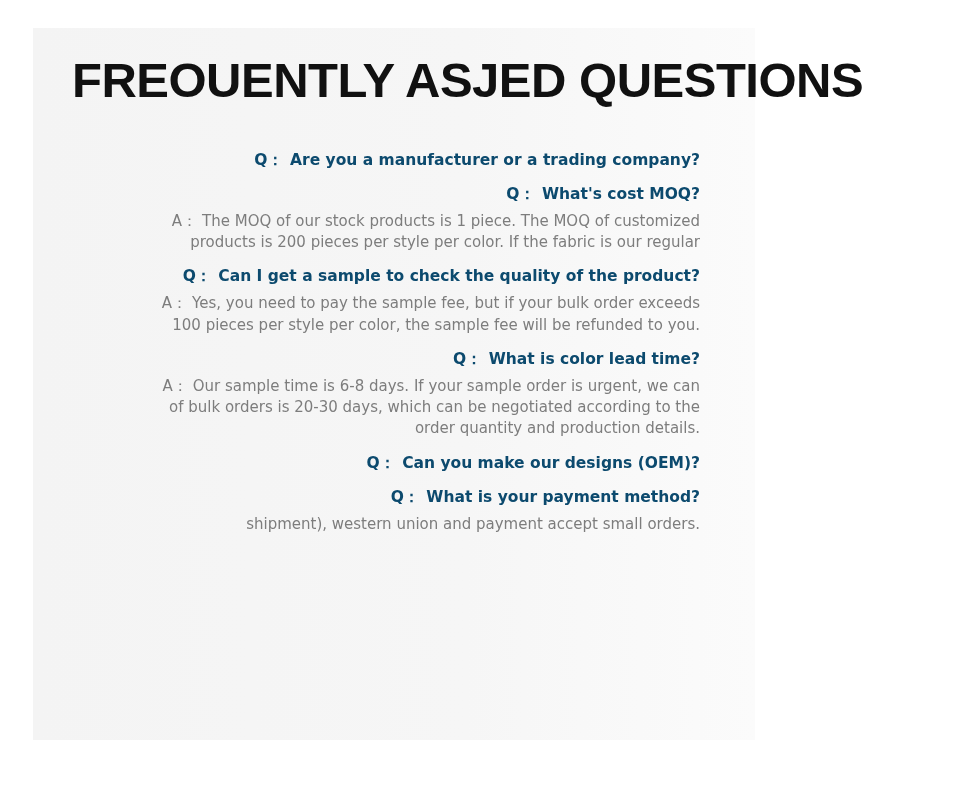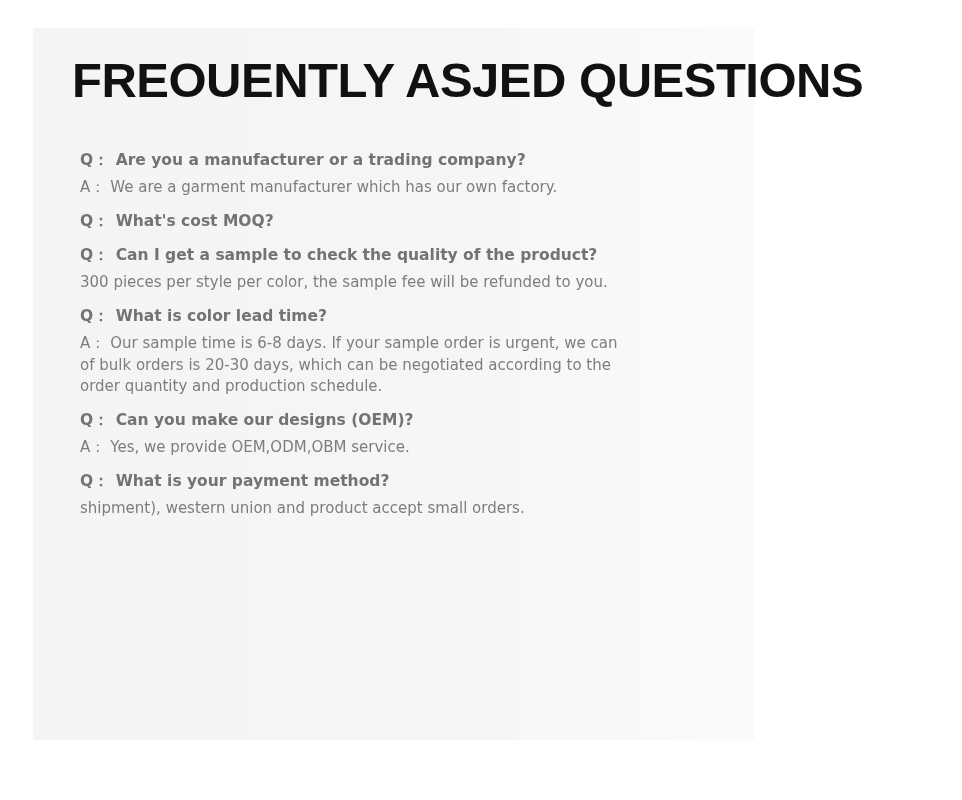--- a/index.html
+++ b/index.html
@@ -11,20 +11,21 @@
     height: 800px;
     background: #ffffff;
     font-family: "DejaVu Sans", sans-serif;
     overflow: hidden;
   }
   .page {
     position: relative;
     width: 857px;
     height: 800px;
     background: #ffffff;
+    text-align: right;
   }
   .faq-panel {
     position: absolute;
     left: 33px;
     top: 28px;
     width: 722px;
     height: 712px;
     background: linear-gradient(to right, #f4f4f4 0%, #f6f6f6 60%, #fbfbfb 100%);
   }
   .title {
@@ -44,21 +45,21 @@
     top: 150px;
     width: 620px;
   }
   .qa-block {
     margin-bottom: 13px;
   }
   .q-line {
     font-family: "DejaVu Sans", sans-serif;
     font-weight: bold;
     font-size: 15.5px;
-    color: #737373;
+    color: #0c4a6e;
     line-height: 1.35;
     white-space: nowrap;
   }
   .q-marker {
     display: inline-block;
     margin-right: 7px;
   }
   .a-block {
     margin-top: 6px;
     font-family: "DejaVu Sans", sans-serif;
@@ -90,70 +91,69 @@
 
   <div class="title">FREOUENTLY ASJED QUESTIONS</div>
 
   <div class="qa-list">
 
     <div class="qa-block">
       <div class="q-line">
         <span class="q-marker">Q：</span><span>Are you a manufacturer or a trading company?</span>
       </div>
       <div class="a-block">
-        <div class="a-first-wrap">
-          <span class="a-marker">A：</span><span class="a-line first">We are a garment manufacturer which has our own factory.</span>
-        </div>
       </div>
     </div>
 
     <div class="qa-block">
       <div class="q-line">
         <span class="q-marker">Q：</span><span>What's cost MOQ?</span>
       </div>
       <div class="a-block">
+        <div class="a-first-wrap">
+          <span class="a-marker">A：</span><span class="a-line first">The MOQ of our stock products is 1 piece. The MOQ of customized</span>
+        </div>
+        <span class="a-line">products is 200 pieces per style per color. If the fabric is our regular</span>
       </div>
     </div>
 
     <div class="qa-block">
       <div class="q-line">
         <span class="q-marker">Q：</span><span>Can I get a sample to check the quality of the product?</span>
       </div>
       <div class="a-block">
-        <span class="a-line">300 pieces per style per color, the sample fee will be refunded to you.</span>
+        <div class="a-first-wrap">
+          <span class="a-marker">A：</span><span class="a-line first">Yes, you need to pay the sample fee, but if your bulk order exceeds</span>
+        </div>
+        <span class="a-line">100 pieces per style per color, the sample fee will be refunded to you.</span>
       </div>
     </div>
 
     <div class="qa-block">
       <div class="q-line">
         <span class="q-marker">Q：</span><span>What is color lead time?</span>
       </div>
       <div class="a-block">
         <div class="a-first-wrap">
           <span class="a-marker">A：</span><span class="a-line first">Our sample time is 6-8 days. If your sample order is urgent, we can</span>
         </div>
         <span class="a-line">of bulk orders is 20-30 days, which can be negotiated according to the</span>
-        <span class="a-line">order quantity and production schedule.</span>
+        <span class="a-line">order quantity and production details.</span>
       </div>
     </div>
 
     <div class="qa-block">
       <div class="q-line">
         <span class="q-marker">Q：</span><span>Can you make our designs (OEM)?</span>
-      </div>
-      <div class="a-block">
-        <div class="a-first-wrap">
-          <span class="a-marker">A：</span><span class="a-line first">Yes, we provide OEM,ODM,OBM service.</span>
-        </div>
       </div>
     </div>
 
     <div class="qa-block">
       <div class="q-line">
         <span class="q-marker">Q：</span><span>What is your payment method?</span>
       </div>
       <div class="a-block">
-        <span class="a-line"> shipment), western union and product accept small orders.</span>
+        <span class="a-line"> shipment), western union and payment accept small orders.</span>
       </div>
     </div>
 
   </div>
 </div>
 
 </body></html>

